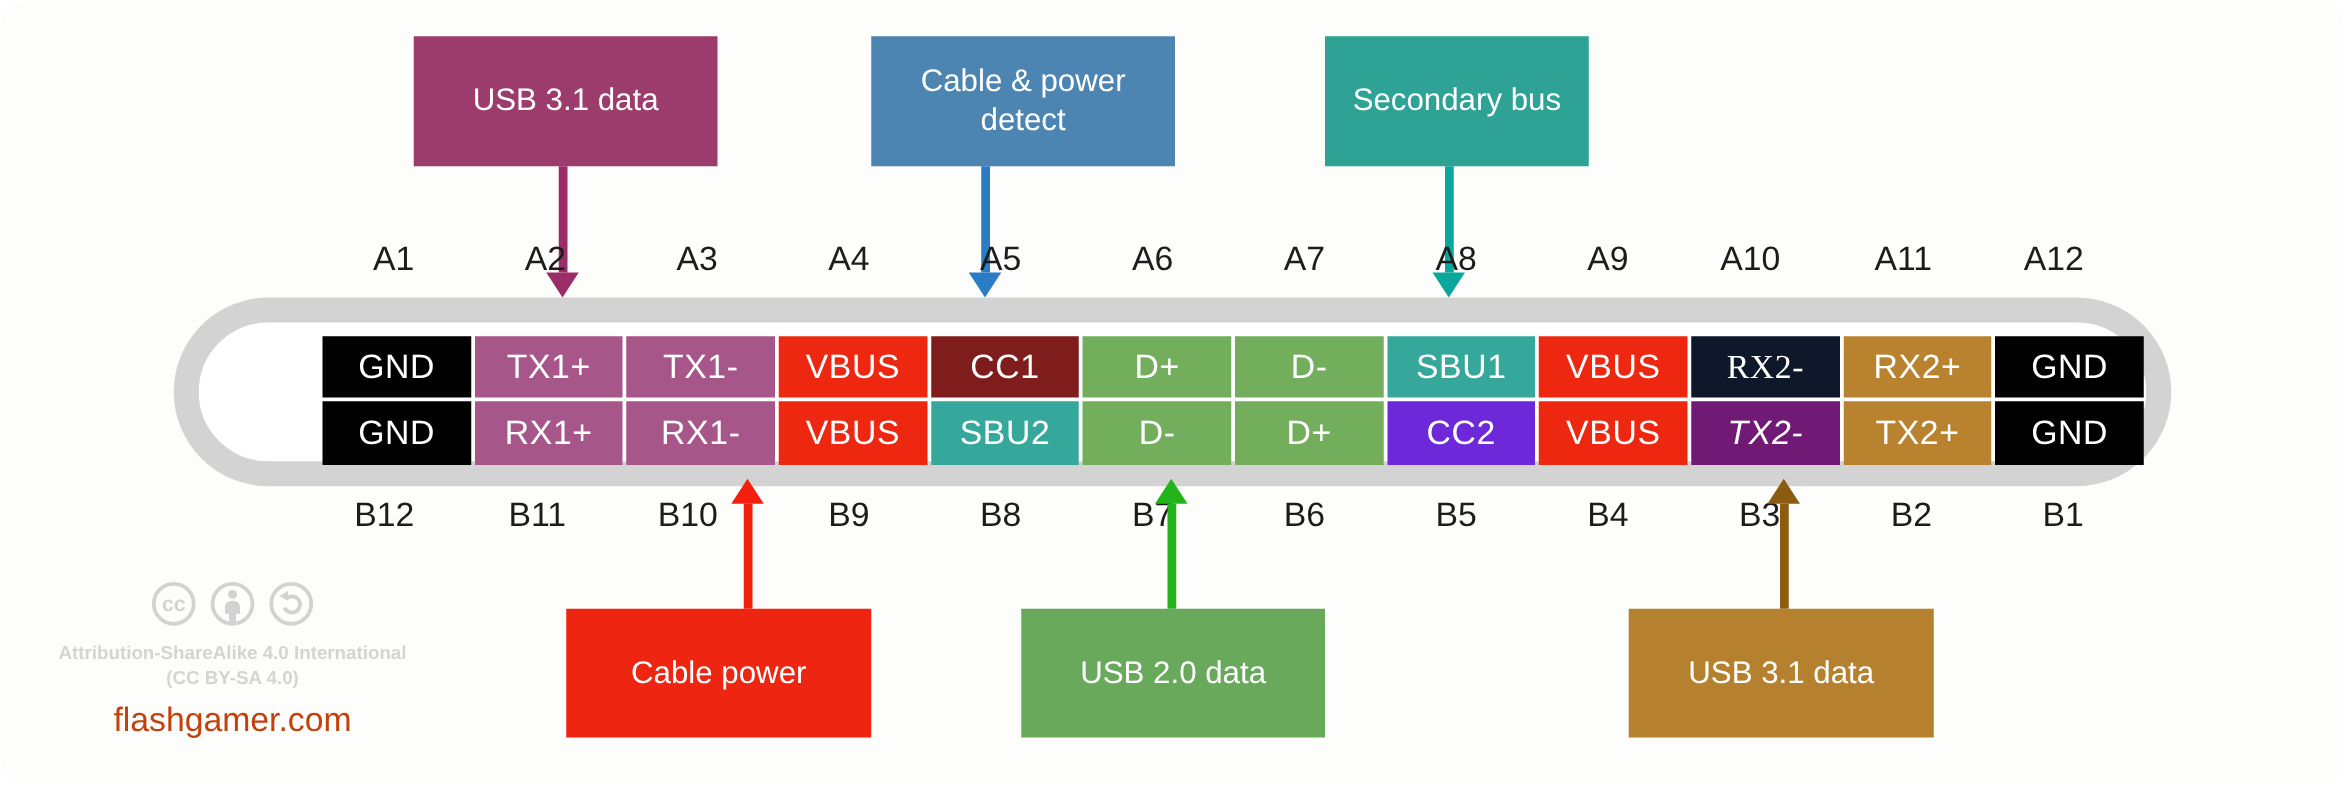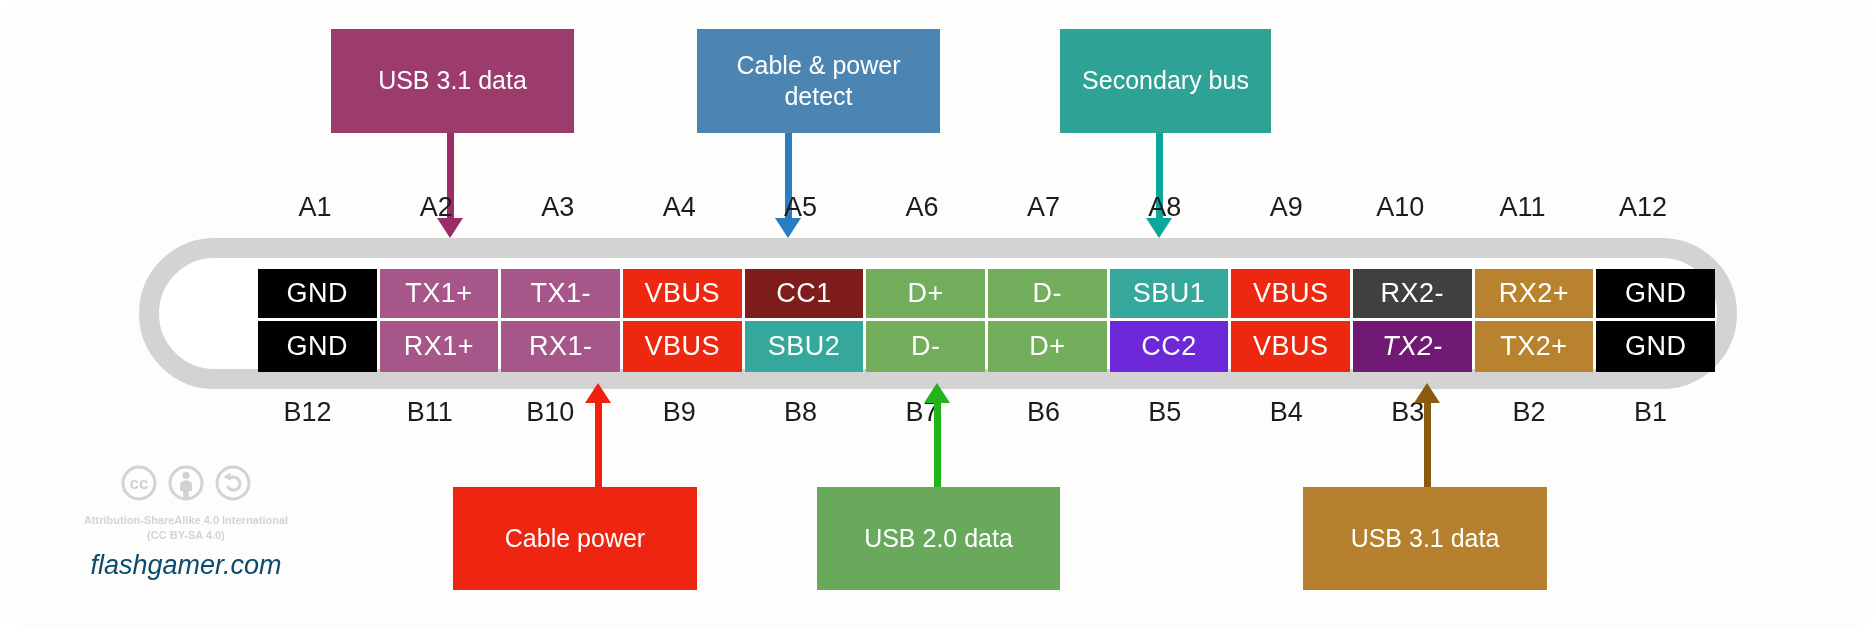--- a/index.html
+++ b/index.html
@@ -81,22 +81,22 @@
   .arrow.up .head { border-bottom-width: 20px; border-bottom-style: solid; }
   
   .watermark {
     position: absolute;
     left: 18px; top: 464px;
     width: 336px;
     text-align: center;
     color: #d3d3d3;
   }
   .wm-icons { display: flex; justify-content: center; gap: 9px; margin-bottom: 11px; }
-  .wm-line { font-weight: bold; font-size: 11px; line-height: 1.35; color: #d4d4d4; }
-  .wm-site { font-style: italic; font-size: 27px; color: #0c4a6e; margin-top: 7px; font-weight: normal; }
+  .wm-line { font-weight: bold; font-size: 15px; line-height: 1.35; color: #d4d4d4; }
+  .wm-site { font-size: 27px; color: #c2410c; margin-top: 7px; font-weight: normal; }
 </style>
 </head>
 <body>
 
 <div class="stage">
 
   <div class="abox" style="left: 331px; top: 29px; width: 243px; background-color: rgb(156, 60, 108);">USB 3.1 data</div>
   <div class="abox" style="left: 697px; top: 29px; width: 243px; background-color: rgb(76, 133, 177);">Cable &amp; power detect</div>
   <div class="abox" style="left: 1060px; top: 29px; width: 211px; background-color: rgb(45, 162, 149);">Secondary bus</div>
 
@@ -133,21 +133,21 @@
   <div class="pin-strip">
     <div class="pin" style="background-color: rgb(1, 1, 1);">GND</div>
     <div class="pin" style="background-color: rgb(167, 86, 137);">TX1+</div>
     <div class="pin" style="background-color: rgb(167, 86, 137);">TX1-</div>
     <div class="pin" style="background-color: rgb(238, 39, 17);">VBUS</div>
     <div class="pin" style="background-color: #7f1d1d;">CC1</div>
     <div class="pin" style="background-color: rgb(115, 174, 93);">D+</div>
     <div class="pin" style="background-color: rgb(115, 174, 93);">D-</div>
     <div class="pin" style="background-color: rgb(53, 168, 155);">SBU1</div>
     <div class="pin" style="background-color: rgb(238, 39, 17);">VBUS</div>
-    <div class="pin" style="background-color: #404040;">RX2-</div>
+    <div class="pin" style="background-color: #0f172a; font-family: Liberation Serif, serif;">RX2-</div>
     <div class="pin" style="background-color: rgb(184, 130, 47);">RX2+</div>
     <div class="pin" style="background-color: rgb(1, 1, 1);">GND</div>
     <div class="pin" style="background-color: rgb(1, 1, 1);">GND</div>
     <div class="pin" style="background-color: rgb(167, 86, 137);">RX1+</div>
     <div class="pin" style="background-color: rgb(167, 86, 137);">RX1-</div>
     <div class="pin" style="background-color: rgb(238, 39, 17);">VBUS</div>
     <div class="pin" style="background-color: rgb(53, 168, 155);">SBU2</div>
     <div class="pin" style="background-color: rgb(115, 174, 93);">D-</div>
     <div class="pin" style="background-color: rgb(115, 174, 93);">D+</div>
     <div class="pin" style="background-color: #6d28d9;">CC2</div>

